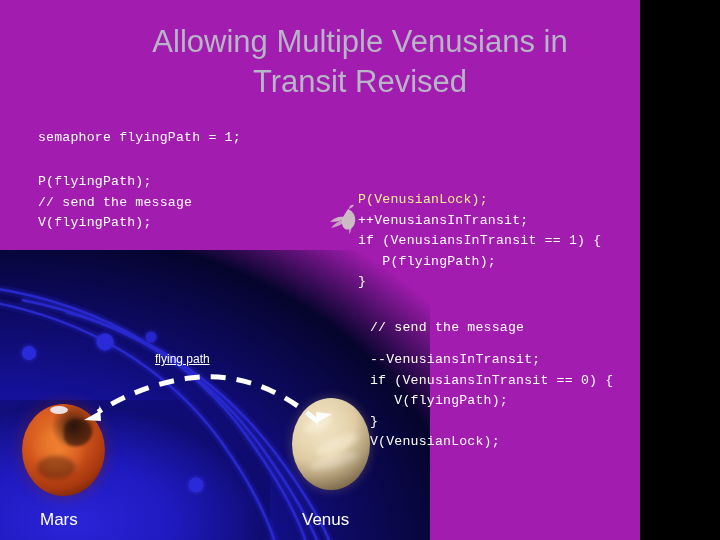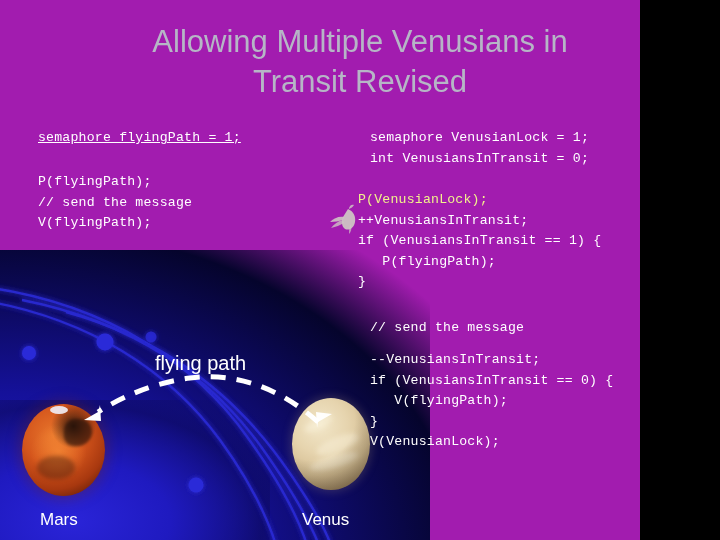--- a/index.html
+++ b/index.html
@@ -74,21 +74,21 @@
     position: absolute;
     font-family: "Liberation Mono", "DejaVu Sans Mono", monospace;
     font-size: 13.2px;
     line-height: 20.5px;
     color: #ffffff;
     white-space: pre;
     letter-spacing: 0.2px;
   }
   .code .hl { color: #f2f28c; }
 
-  #code-left-decl  { left: 38px;  top: 128px; text-decoration: underline; }
+  #code-left-decl  { left: 38px;  top: 128px; }
   #code-left-body  { left: 38px;  top: 172px; }
   #code-right-decl { left: 370px; top: 128px; }
   #code-right-p    { left: 358px; top: 190px; }
   #code-right-msg  { left: 370px; top: 318px; }
   #code-right-v    { left: 370px; top: 350px; }
 
   
   .planet {
     position: absolute;
     border-radius: 50%;
@@ -168,22 +168,23 @@
     margin-top: 18px;
   }
   #label-mars  { left: 40px;  top: 492px; }
   #label-venus { left: 302px; top: 492px; }
 
   .path-label {
     position: absolute;
     left: 155px;
     top: 352px;
     color: #ffffff;
-    font-size: 20px;
+    font-size: 12px;
     font-family: "Liberation Sans", sans-serif;
+    text-decoration: underline;
   }
 
   .bird {
     position: absolute;
     left: 328px;
     top: 203px;
     width: 34px;
     height: 34px;
   }
 </style>
@@ -221,22 +222,20 @@
 
   <div class="title">Allowing Multiple Venusians in
 Transit Revised</div>
 
   <div class="code" id="code-left-decl">semaphore flyingPath = 1;</div>
 
   <div class="code" id="code-left-body">P(flyingPath);
 // send the message
 V(flyingPath);</div>
 
-  <div class="code" id="code-right-decl">semaphore VenusianLock = 1;
-int VenusiansInTransit = 0;</div>
 
   <div class="code" id="code-right-p"><span class="hl">P(VenusianLock);</span><span>
 </span><span>++VenusiansInTransit;
 if (VenusiansInTransit == 1) {
    P(flyingPath);
 }</span></div>
 
   <div class="code" id="code-right-msg">// send the message</div>
 
   <div class="code" id="code-right-v">--VenusiansInTransit;

